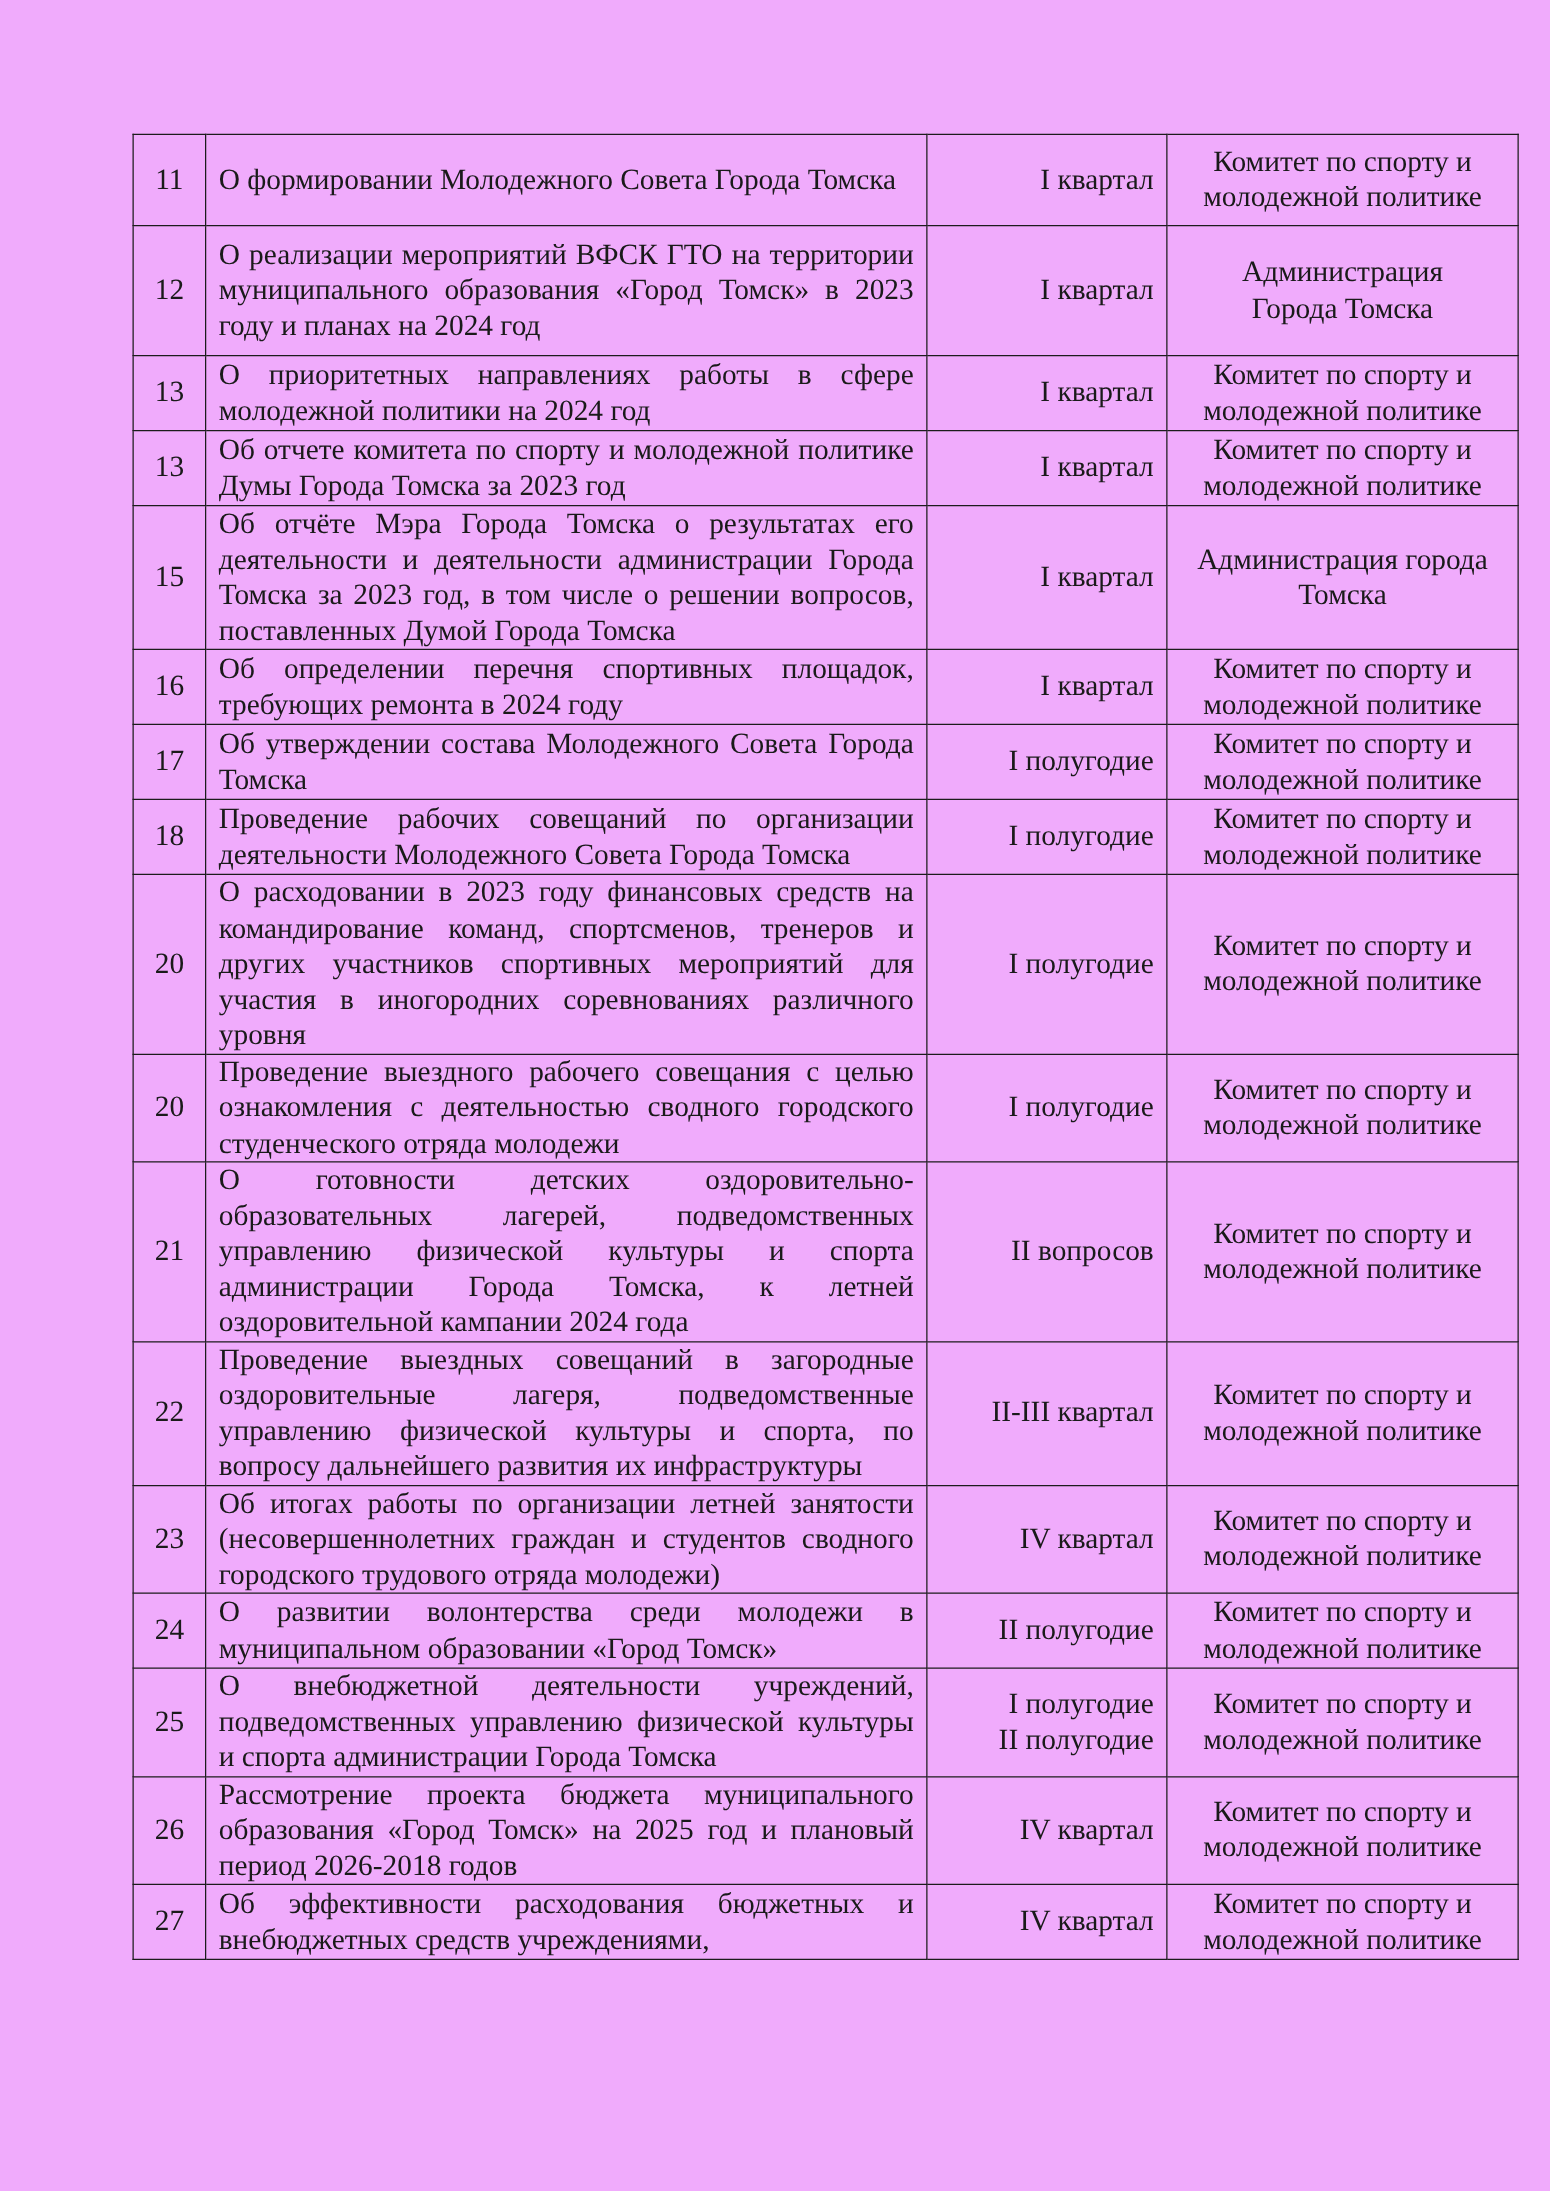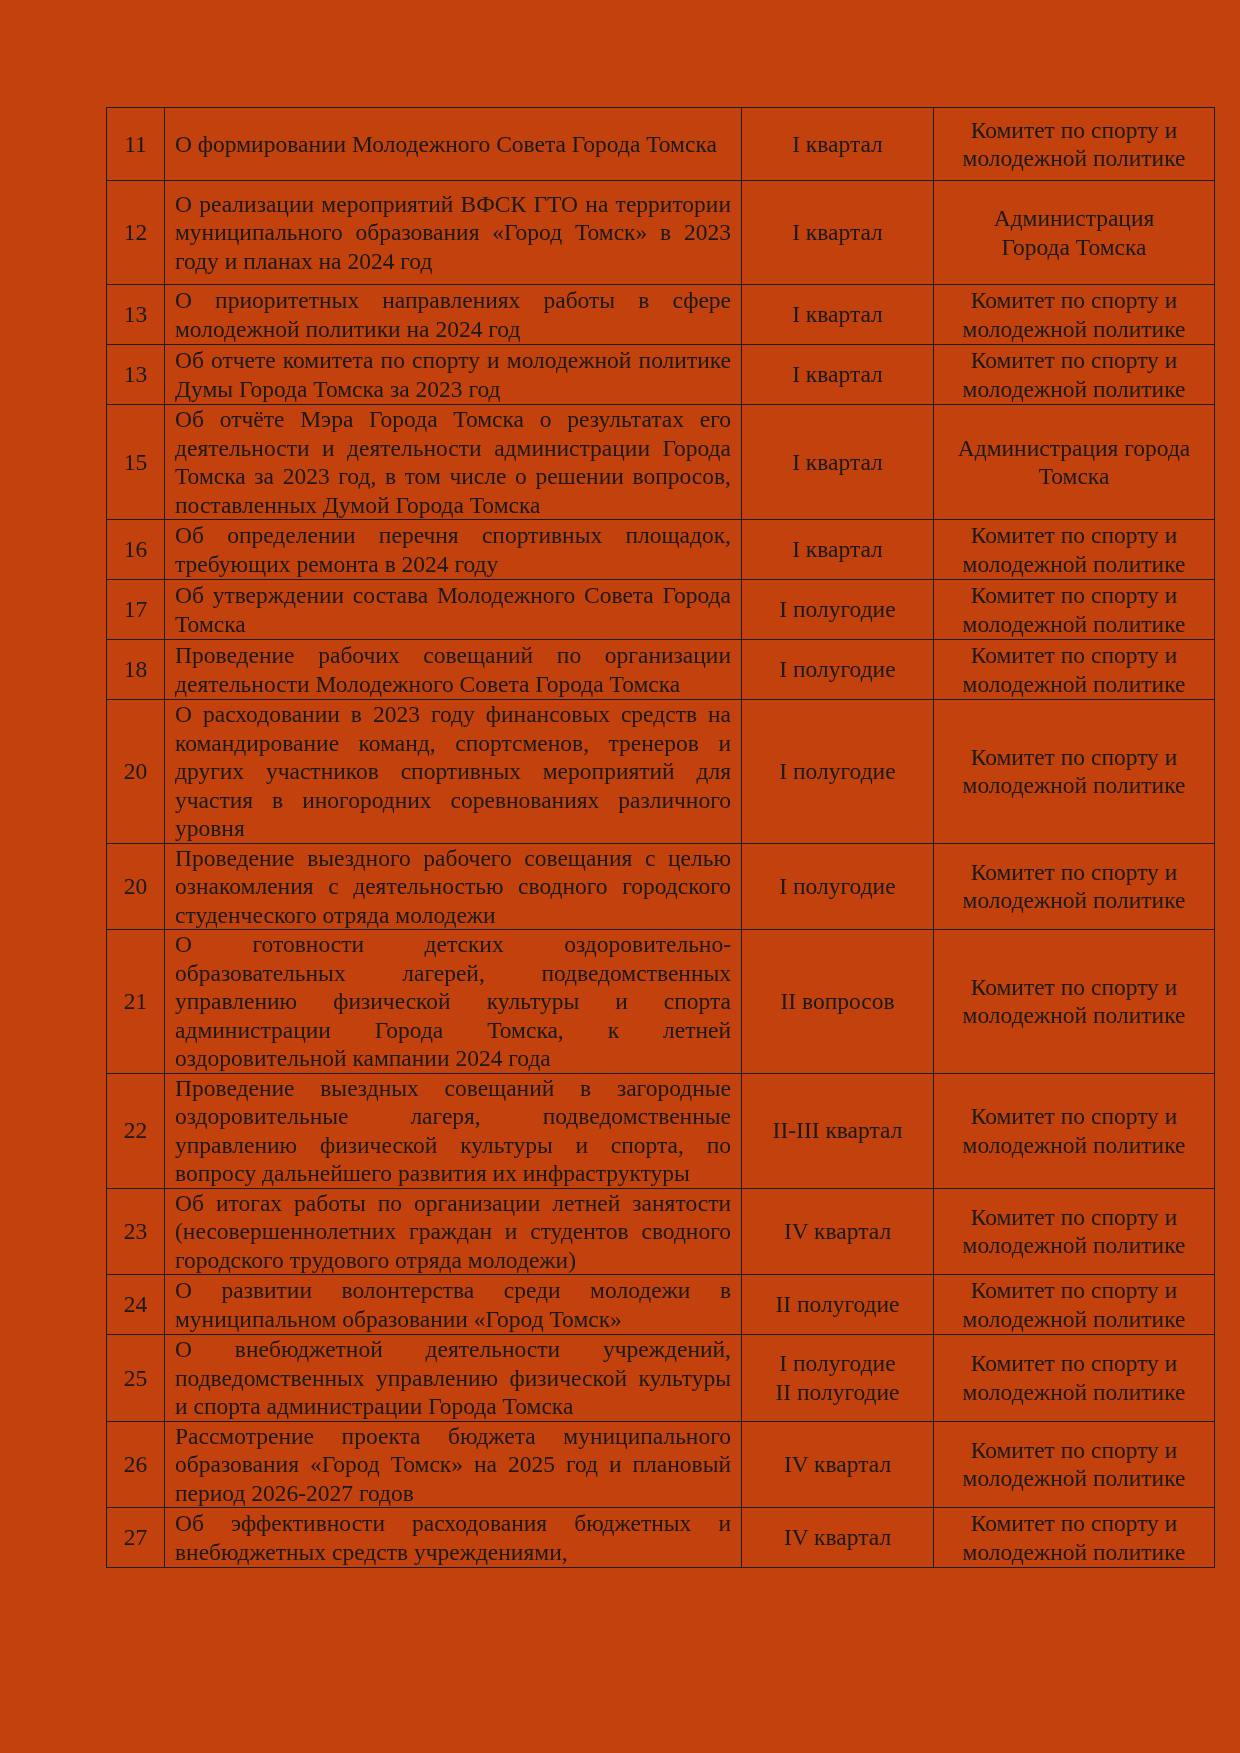--- a/index.html
+++ b/index.html
@@ -1,29 +1,29 @@
 <!DOCTYPE html>
 <html><head>
 <meta charset="utf-8">
 <style>
   html, body { margin: 0; padding: 0; background: #ffffff; }
   body { width: 1240px; height: 1753px; position: relative; overflow: hidden;
          font-family: "Liberation Serif", "DejaVu Serif", serif; color: #1a1a1a; }
-  .page { position: absolute; left: 0; top: 0; width: 1240px; height: 1753px; background: #c2410c; }
+  .page { position: absolute; left: 0; top: 0; width: 1240px; height: 1753px; background: #f0abfc; }
   table.plan { position: absolute; left: 106px; top: 107px; width: 1108px;
                border-collapse: collapse; table-layout: fixed; }
   table.plan td { border: 1.6px solid #1c1c1c; padding: 0 10px; vertical-align: middle;
                   font-size: 23.5px; line-height: 28.5px; }
   col.c-num { width: 58px; }
   col.c-topic { width: 577px; }
   col.c-term { width: 192px; }
   col.c-resp { width: 281px; }
   td.num { text-align: center; padding: 0; }
   td.topic { text-align: justify; text-align-last: left; padding: 2px 10px 3px 12px; }
-  td.term { text-align: center; }
+  td.term { text-align: right; }
   td.resp { text-align: center; padding: 0 6px; }
   .line { display: block; }
 </style>
 </head>
 <body>
 
 <div class="page">
   <table class="plan">
     <colgroup>
       <col class="c-num">
@@ -193,21 +193,21 @@
             <span class="line">I полугодие</span>
             <span class="line">II полугодие</span>
           </td>
           <td class="resp">
             <span class="line">Комитет по спорту и</span>
             <span class="line">молодежной политике</span>
           </td>
         </tr>
         <tr style="height: 78px;">
           <td class="num">26</td>
-          <td class="topic">Рассмотрение проекта бюджета муниципального образования «Город Томск» на 2025 год и плановый период 2026-2027 годов</td>
+          <td class="topic">Рассмотрение проекта бюджета муниципального образования «Город Томск» на 2025 год и плановый период 2026-2018 годов</td>
           <td class="term">
             <span class="line">IV квартал</span>
           </td>
           <td class="resp">
             <span class="line">Комитет по спорту и</span>
             <span class="line">молодежной политике</span>
           </td>
         </tr>
         <tr style="height: 60px;">
           <td class="num">27</td>

